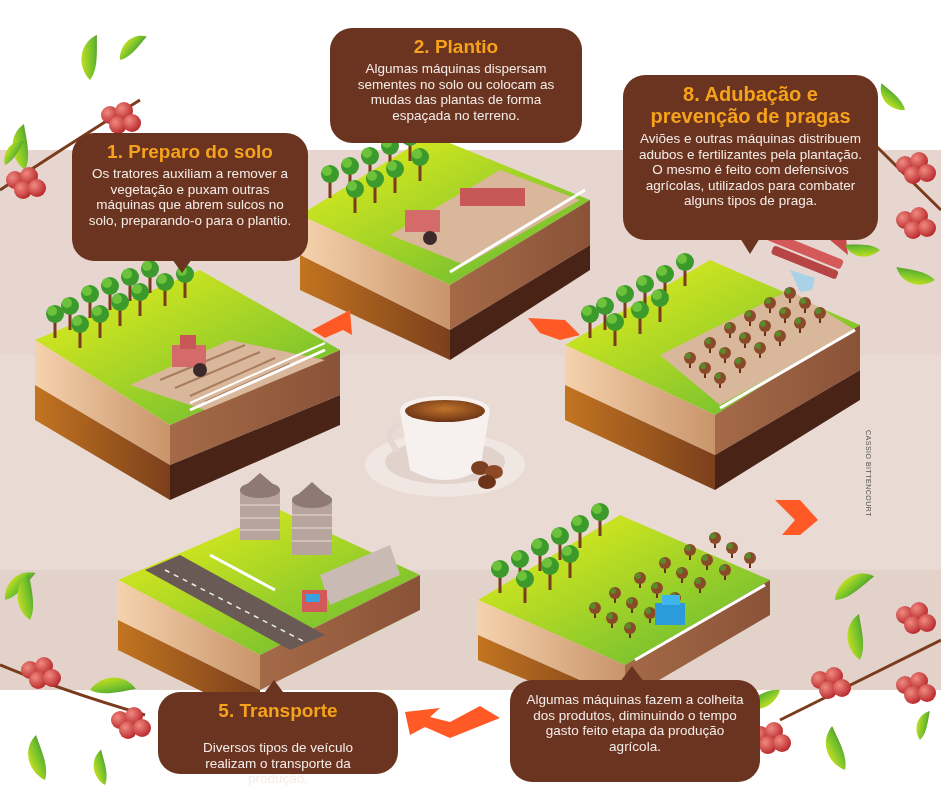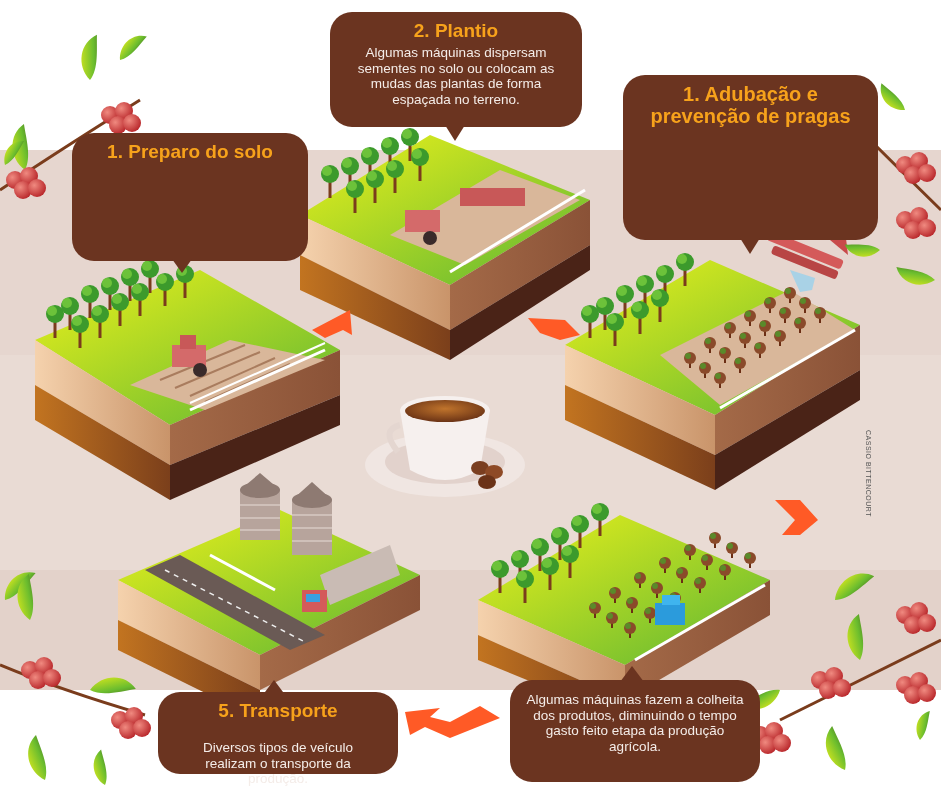--- a/index.html
+++ b/index.html
@@ -297,31 +297,33 @@
     <use href="#leafShape" transform="translate(920,740) rotate(-60) scale(0.6)"></use>
     <use href="#berries" x="820" y="680"></use>
     <use href="#berries" x="905" y="615"></use>
     <use href="#berries" x="905" y="685"></use>
     <use href="#berries" x="760" y="735"></use>
   </g>
 </svg>
 
 <div class="box" style="left:72px;top:133px;width:236px;height:128px;">
   <div class="title">1. Preparo do solo</div>
+  <div class="text" style="margin-top:4px;">Os tratores auxiliam a remover a vegetação e puxam outras máquinas que abrem sulcos no solo, preparando-o para o plantio.</div>
 </div>
 <div class="tail" style="left:172px;top:259px;border-left:10px solid transparent;border-right:10px solid transparent;border-top:14px solid #6b3420;"></div>
 
-<div class="box" style="left:330px;top:12px;width:252px;height:115px;">
+<div class="box" style="left:330px;top:28px;width:252px;height:115px;">
   <div class="title">2. Plantio</div>
   <div class="text" style="margin-top:4px;">Algumas máquinas dispersam sementes no solo ou colocam as mudas das plantas de forma espaçada no terreno.</div>
 </div>
 <div class="tail" style="left:445px;top:125px;border-left:10px solid transparent;border-right:10px solid transparent;border-top:16px solid #6b3420;"></div>
 
 <div class="box" style="left:623px;top:75px;width:255px;height:165px;">
-  <div class="title" style="font-size:20px;line-height:22px;padding:0 10px;">1. Adubação e prevenção de pragas</div>
+  <div class="title" style="font-size:20px;line-height:22px;padding:0 10px;">8. Adubação e prevenção de pragas</div>
+  <div class="text" style="margin-top:4px;">Aviões e outras máquinas distribuem adubos e fertilizantes pela plantação. O mesmo é feito com defensivos agrícolas, utilizados para combater alguns tipos de praga.</div>
 </div>
 <div class="tail" style="left:740px;top:238px;border-left:10px solid transparent;border-right:10px solid transparent;border-top:16px solid #6b3420;"></div>
 
 <div class="tail" style="left:620px;top:666px;border-left:12px solid transparent;border-right:12px solid transparent;border-bottom:16px solid #6b3420;"></div>
 <div class="box" style="left:510px;top:680px;width:250px;height:102px;">
   <div class="text" style="margin-top:4px;">Algumas máquinas fazem a colheita dos produtos, diminuindo o tempo gasto feito etapa da produção agrícola.</div>
 </div>
 
 <div class="tail" style="left:262px;top:680px;border-left:12px solid transparent;border-right:12px solid transparent;border-bottom:16px solid #6b3420;"></div>
 <div class="box" style="left:158px;top:692px;width:240px;height:82px;">

